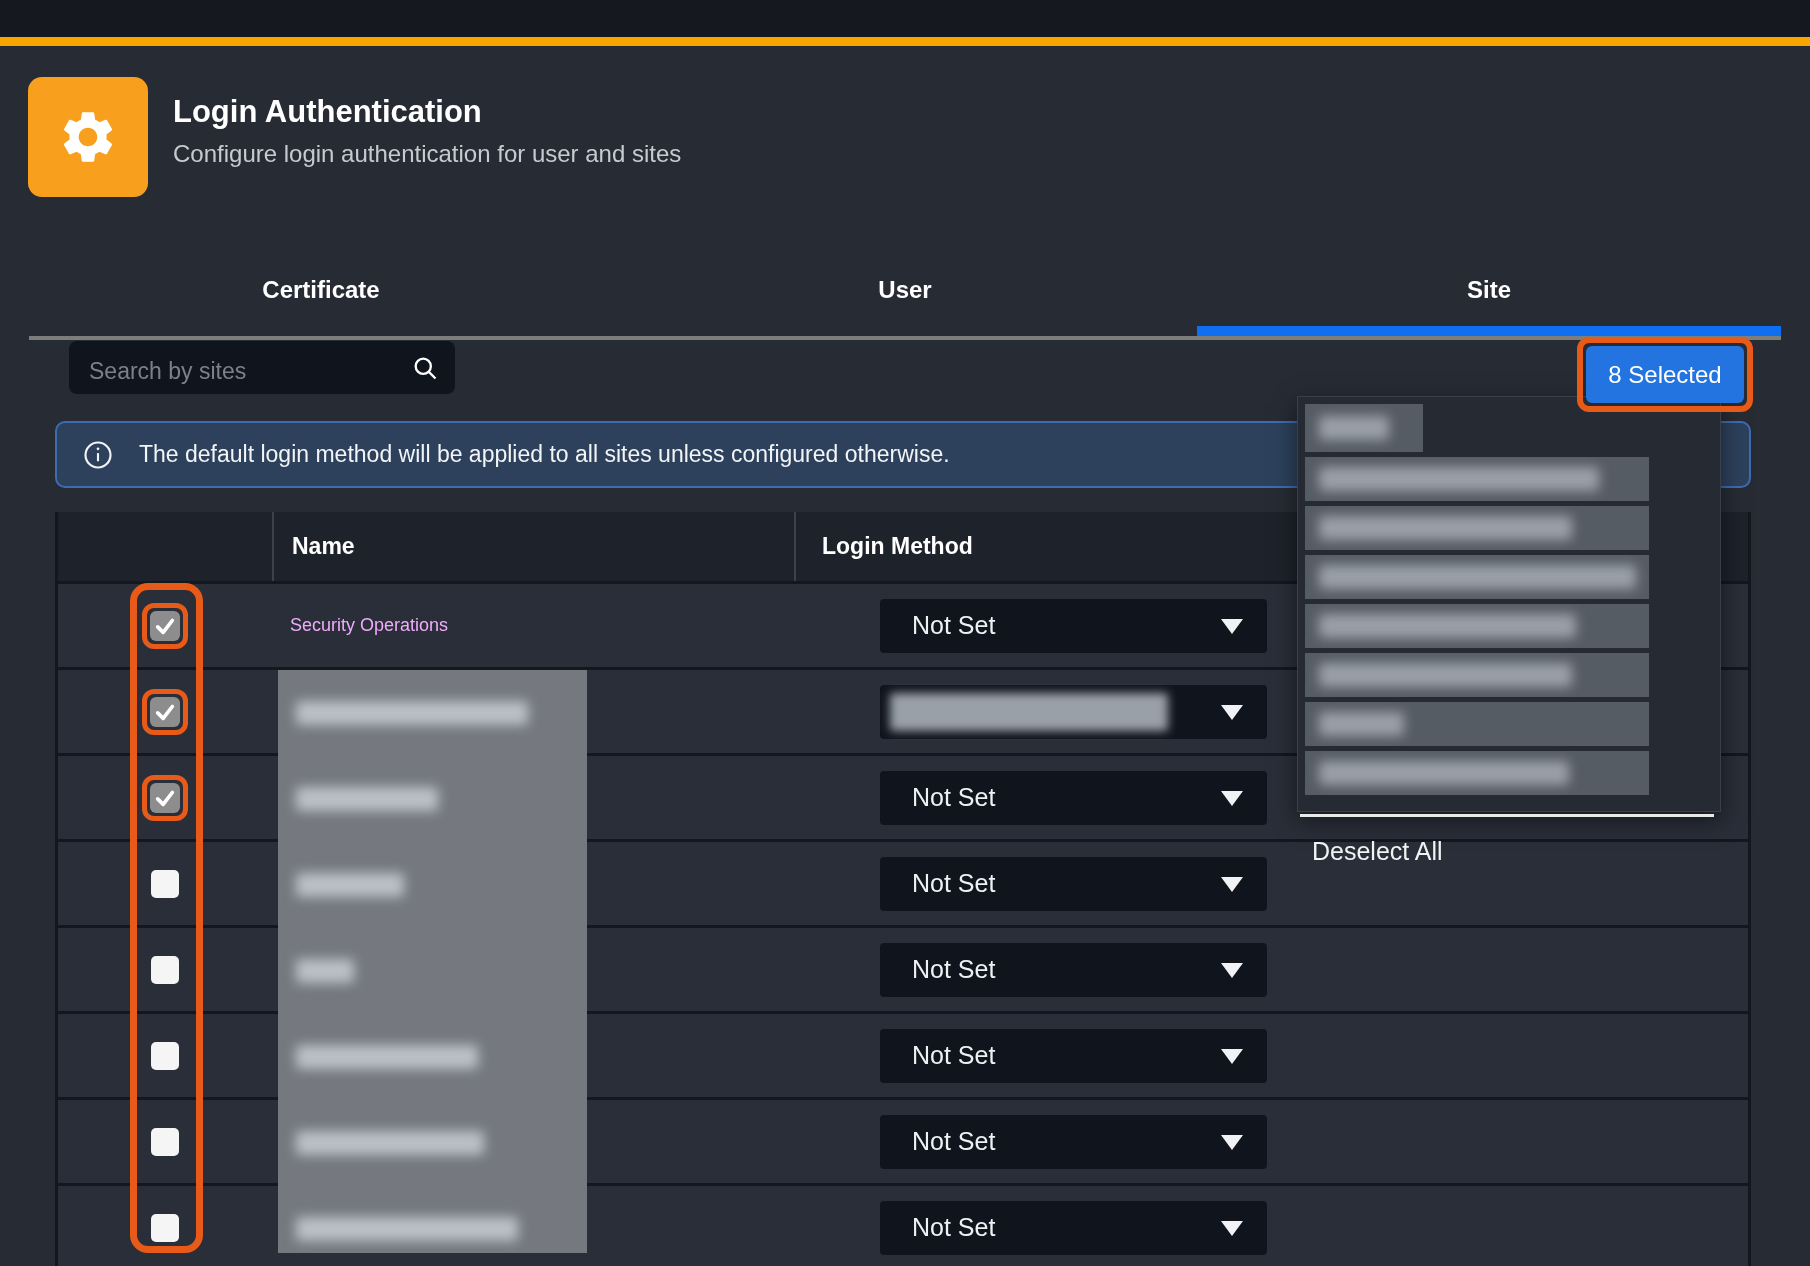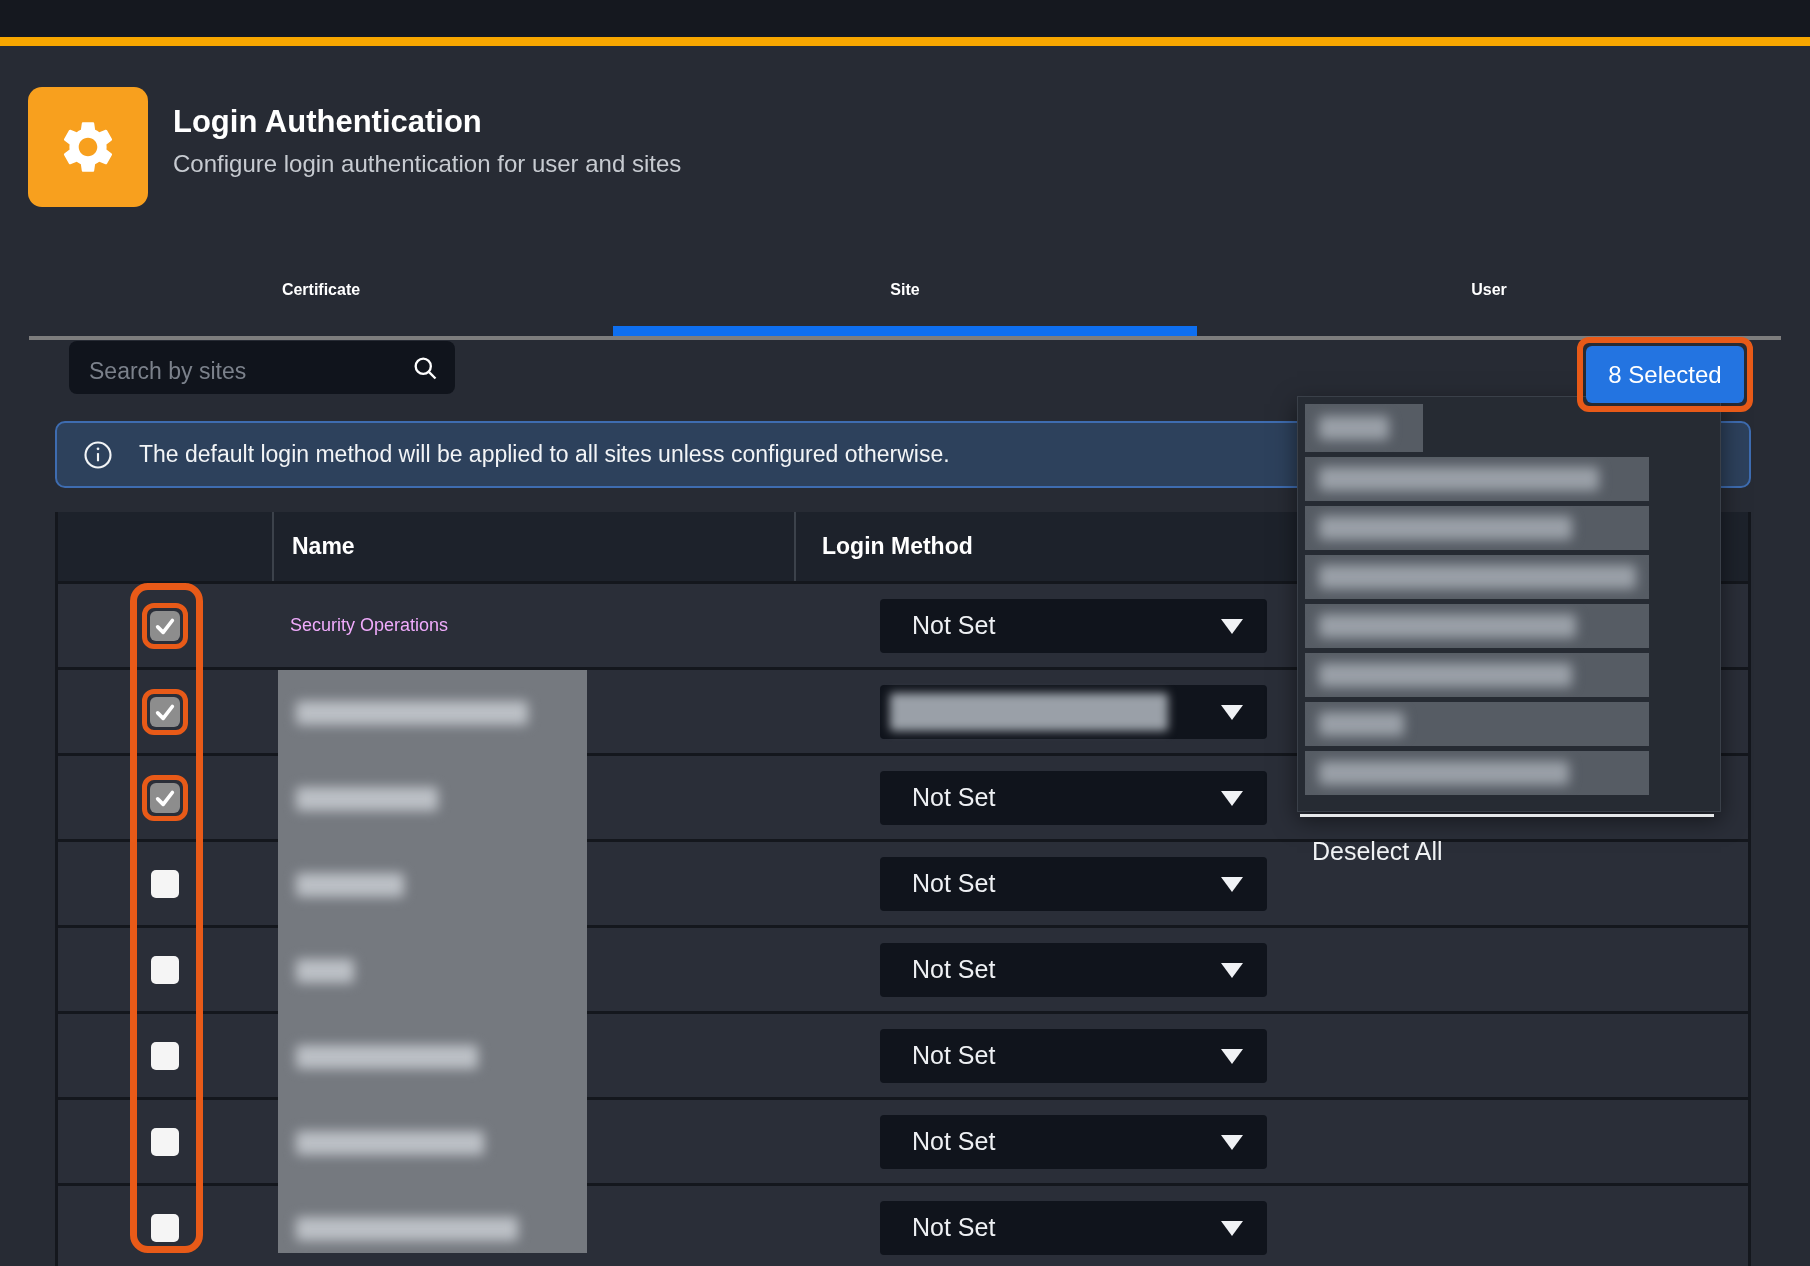--- a/index.html
+++ b/index.html
@@ -14,29 +14,29 @@
   *{box-sizing:border-box;margin:0;padding:0}
   html,body{background:#272b34}
   body{font-family:"Liberation Sans","DejaVu Sans",sans-serif;color:#e8eaee}
   .page{position:relative;width:1810px;height:1266px;overflow:hidden;background:#272b34}
 
   
   .topbar{position:absolute;left:0;top:0;width:1810px;height:37px;background:#15181f}
   .accent-line{position:absolute;left:0;top:37px;width:1810px;height:9px;background:var(--accent-amber)}
 
   
-  .header{position:absolute;left:0;top:46px;width:1470px;height:197px}
+  .header{position:absolute;left:0;top:36px;width:1470px;height:197px}
   .icon-tile{position:absolute;left:28px;top:41px;width:120px;height:120px;background:var(--icon-tile-orange);border-radius:14px;display:flex;align-items:center;justify-content:center}
   .icon-tile svg{width:62px;height:62px;fill:#ffffff}
   .page-title{position:absolute;left:173px;top:58px;font-size:31px;font-weight:bold;color:#ffffff}
   .page-subtitle{position:absolute;left:173px;top:104px;font-size:24px;color:#c7cbd1}
 
   
   .tabs{position:absolute;left:29px;top:243px;width:1752px;height:97px;display:flex;border-bottom:4px solid #7d7d7d}
-  .tab{flex:1;position:relative;display:flex;align-items:center;justify-content:center;font-size:16px;font-weight:bold;color:#ffffff;cursor:pointer}
+  .tab{flex:1;position:relative;display:flex;align-items:center;justify-content:center;font-size:24px;font-weight:bold;color:#ffffff;cursor:pointer}
   .tab .active-bar{display:none}
   .tab.active .active-bar{display:block;position:absolute;left:0;right:0;bottom:0;height:10px;background:var(--active-tab-blue)}
 
   
   .search-box{position:absolute;left:69px;top:341px;width:386px;height:53px;background:#10141c;border-radius:8px}
   .search-box input{position:absolute;left:20px;top:0;width:300px;height:61px;background:transparent;border:none;outline:none;color:#d946ef;font-size:23px;font-family:inherit}
   .search-box input::placeholder{color:#7b818b}
   .search-box .mag{position:absolute;right:16px;top:13px;width:28px;height:28px}
   .sel-ring{position:absolute;left:1577px;top:337px;border:6px solid var(--annotation-orange);border-radius:12px;padding:3px;z-index:9}
   .sel-btn{width:158px;height:57px;background:var(--selected-button-blue);border:none;border-radius:6px;color:#ffffff;font-size:24px;font-family:inherit;cursor:pointer}
@@ -104,26 +104,26 @@
         </svg>
     </div>
     <div class="page-title">Login Authentication</div>
     <div class="page-subtitle">Configure login authentication for user and sites</div>
   </div>
 
   <div class="tabs">
     <div class="tab">
         <span>Certificate</span>
       </div>
+    <div class="tab">
+        <span>User</span>
+      </div>
     <div class="tab active">
         <span>Site</span>
         <span class="active-bar"></span>
-      </div>
-    <div class="tab">
-        <span>User</span>
       </div>
   </div>
 
   <div class="search-box">
     <input type="text" placeholder="Search by sites" style="">
     <svg class="mag" viewBox="0 0 24 24" fill="none" stroke="#ffffff" stroke-width="2">
         <circle cx="10.5" cy="10.5" r="6.5"></circle>
         <line x1="15.5" y1="15.5" x2="21" y2="21"></line>
       </svg>
   </div>

